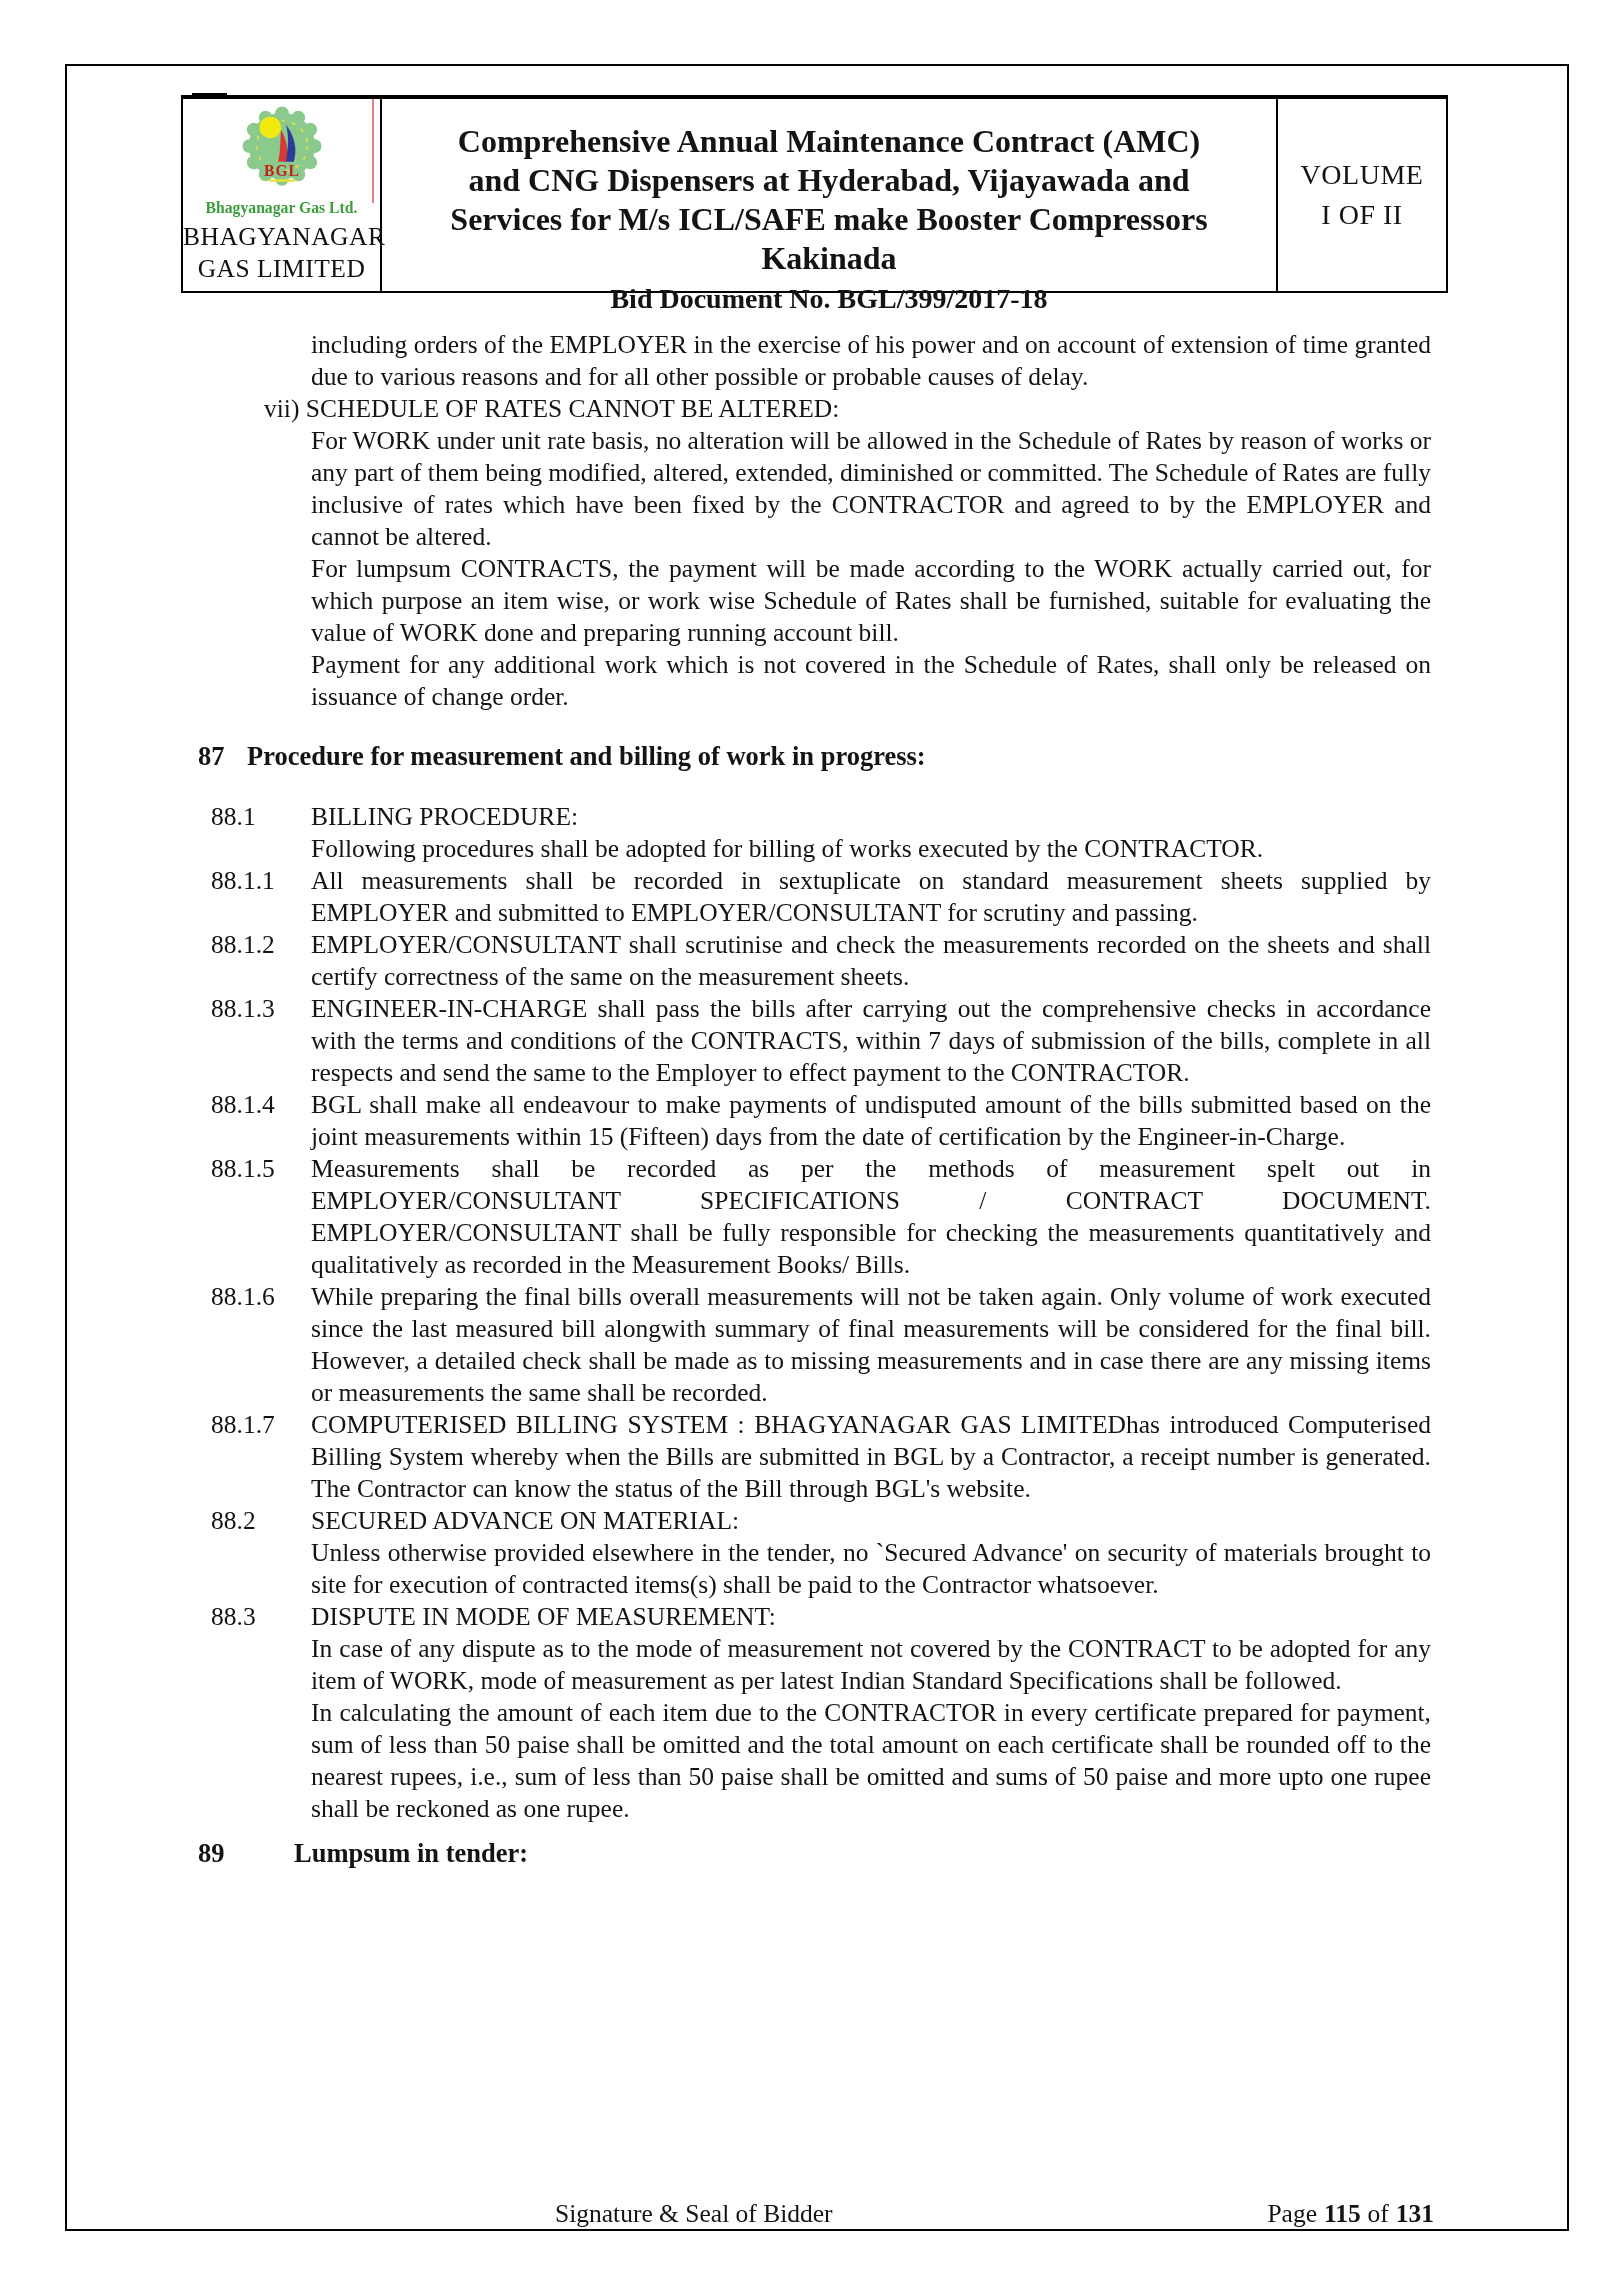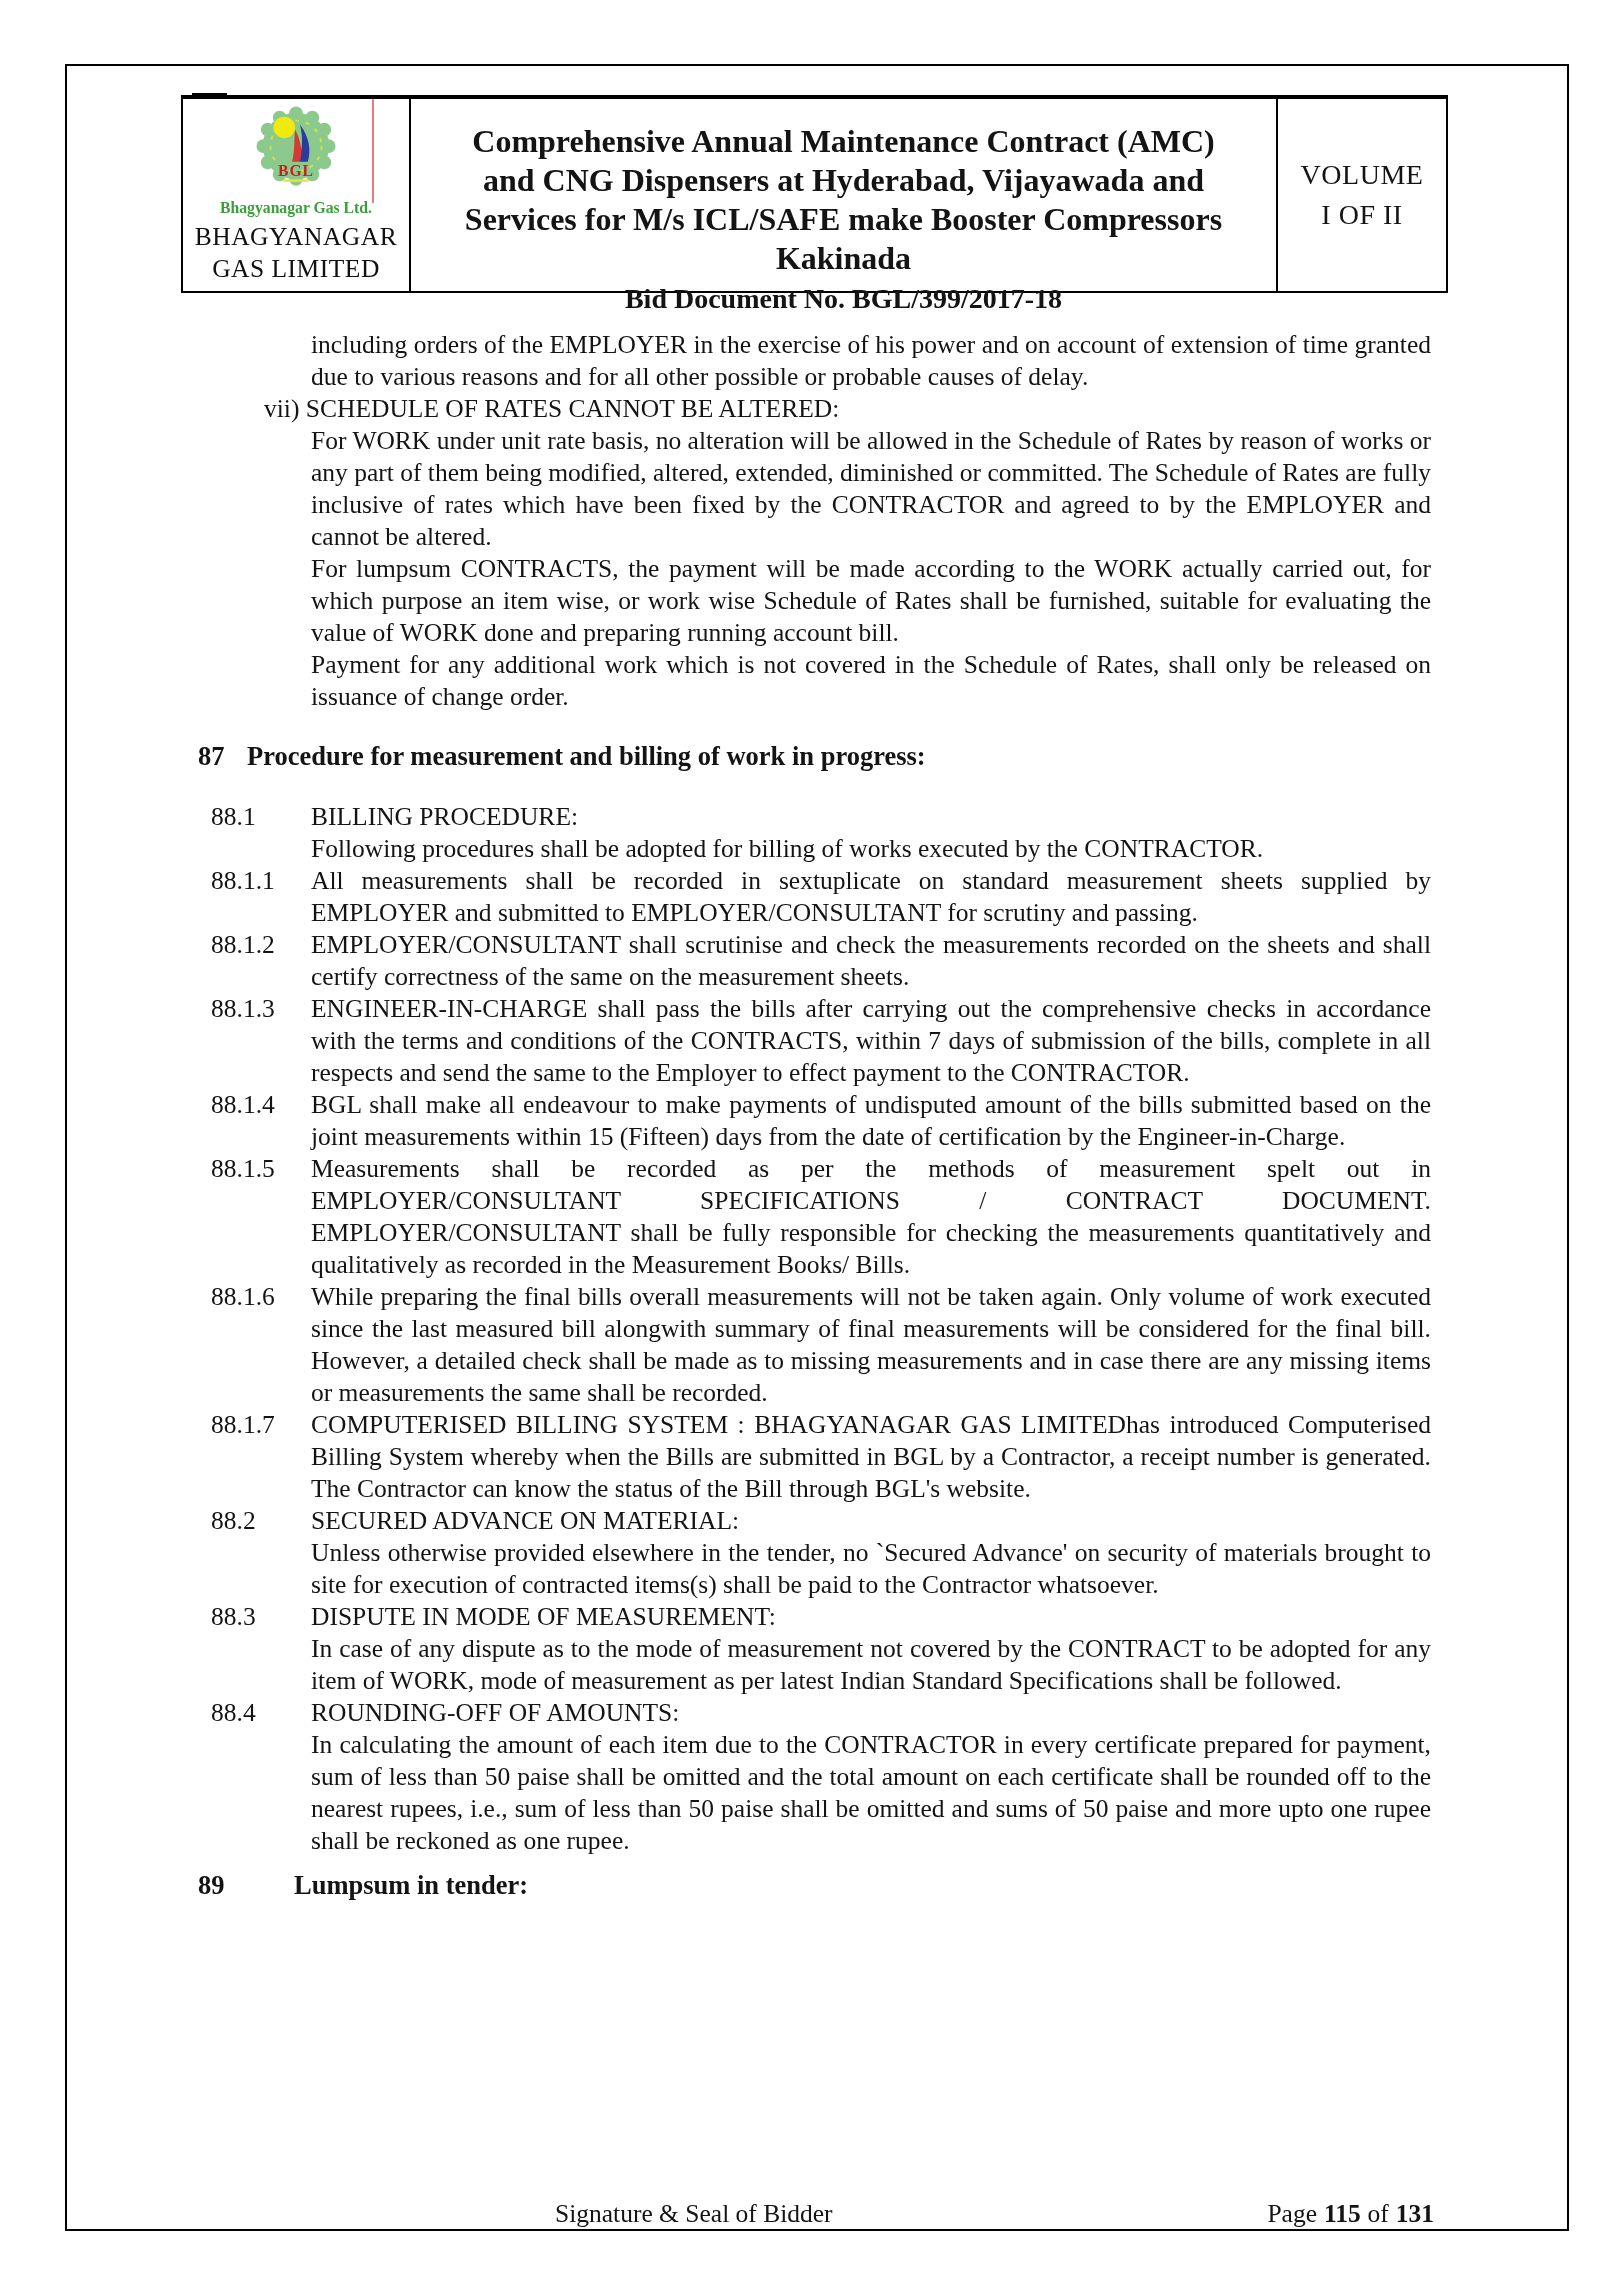--- a/index.html
+++ b/index.html
@@ -11,21 +11,21 @@
     position:absolute;left:65px;top:64px;width:1504px;height:2167px;
     border:2.9px solid #000;box-sizing:border-box;
   }
   .border-artifact{position:absolute;left:192px;top:93px;width:35px;height:6.9px;background:#000;}
   
   .header-table{
     position:absolute;left:181px;top:95px;width:1267px;height:198px;
     border:2.9px solid #000;border-top-width:4.9px;box-sizing:border-box;
     display:flex;background:#fff;
   }
-  .cell-logo{width:226px;position:relative;text-align:center;padding-top:3.9px;box-sizing:border-box;}
+  .cell-logo{width:197px;position:relative;text-align:center;padding-top:3.9px;box-sizing:border-box;}
   .red-line{position:absolute;left:189px;top:0px;width:2px;height:104px;background:#e87d7d;}
   .logo-subtitle{font-size:15.7px;font-weight:bold;color:#3b9e3b;line-height:17.6px;margin-top:0px;}
   .org-name{font-size:25.5px;line-height:32px;color:#111;margin-top:4.9px;letter-spacing:0.5px;}
   .cell-title{
     flex:1;border-left:2.9px solid #000;border-right:2.9px solid #000;box-sizing:border-box;
     text-align:center;font-weight:bold;font-size:32px;line-height:39px;padding-top:23px;
   }
   .bid-doc{font-size:28px;margin-top:1px;}
   .cell-volume{
     width:168px;display:flex;flex-direction:column;align-items:center;justify-content:center;
@@ -123,21 +123,20 @@
     <div class="hang"><span class="num">88.1.2</span><span>EMPLOYER/CONSULTANT shall scrutinise and check the measurements recorded on the sheets and shall certify correctness of the same on the measurement sheets.</span></div>
     <div class="hang"><span class="num">88.1.3</span><span>ENGINEER-IN-CHARGE shall pass the bills after carrying out the comprehensive checks in accordance with the terms and conditions of the CONTRACTS, within 7 days of submission of the bills, complete in all respects and send the same to the Employer to effect payment to the CONTRACTOR.</span></div>
     <div class="hang"><span class="num">88.1.4</span><span>BGL shall make all endeavour to make payments of undisputed amount of the bills submitted based on the joint measurements within 15 (Fifteen) days from the date of certification by the Engineer-in-Charge.</span></div>
     <div class="hang"><span class="num">88.1.5</span><span>Measurements shall be recorded as per the methods of measurement spelt out in EMPLOYER/CONSULTANT SPECIFICATIONS / CONTRACT DOCUMENT. EMPLOYER/CONSULTANT shall be fully responsible for checking the measurements quantitatively and qualitatively as recorded in the Measurement Books/ Bills.</span></div>
     <div class="hang"><span class="num">88.1.6</span><span>While preparing the final bills overall measurements will not be taken again. Only volume of work executed since the last measured bill alongwith summary of final measurements will be considered for the final bill. However, a detailed check shall be made as to missing measurements and in case there are any missing items or measurements the same shall be recorded.</span></div>
     <div class="hang"><span class="num">88.1.7</span><span>COMPUTERISED BILLING SYSTEM : BHAGYANAGAR GAS LIMITEDhas introduced Computerised Billing System whereby when the Bills are submitted in BGL by a Contractor, a receipt number is generated. The Contractor can know the status of the Bill through BGL's website.</span></div>
     <div class="hang"><span class="num">88.2</span><span>SECURED ADVANCE ON MATERIAL:</span></div>
     <div class="para">Unless otherwise provided elsewhere in the tender, no `Secured Advance' on security of materials brought to site for execution of contracted items(s) shall be paid to the Contractor whatsoever.</div>
     <div class="hang"><span class="num">88.3</span><span>DISPUTE IN MODE OF MEASUREMENT:</span></div>
     <div class="para">In case of any dispute as to the mode of measurement not covered by the CONTRACT to be adopted for any item of WORK, mode of measurement as per latest Indian Standard Specifications shall be followed.</div>
-    <div class="hang"><span class="num">88.4</span><span>ROUNDING-OFF OF AMOUNTS:</span></div>
     <div class="para">In calculating the amount of each item due to the CONTRACTOR in every certificate prepared for payment, sum of less than 50 paise shall be omitted and the total amount on each certificate shall be rounded off to the nearest rupees, i.e., sum of less than 50 paise shall be omitted and sums of 50 paise and more upto one rupee shall be reckoned as one rupee.</div>
 
     <div class="sec-heading sec-89"><span class="num">89</span><span>Lumpsum in tender:</span></div>
 
   </div>
 
   <div class="footer-sig">Signature &amp; Seal of Bidder</div>
   <div class="footer-page">
     <span>Page</span><span class="b">115</span><span>of</span><span class="b">131</span>
   </div>

